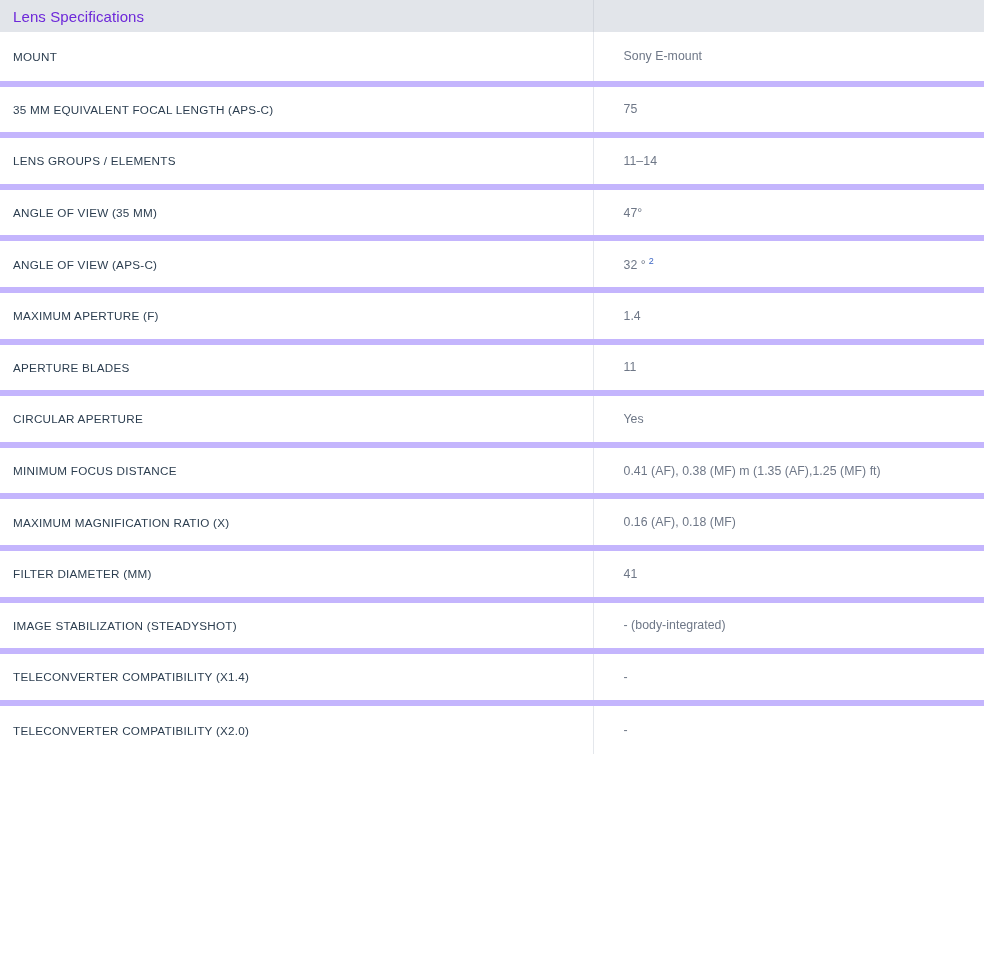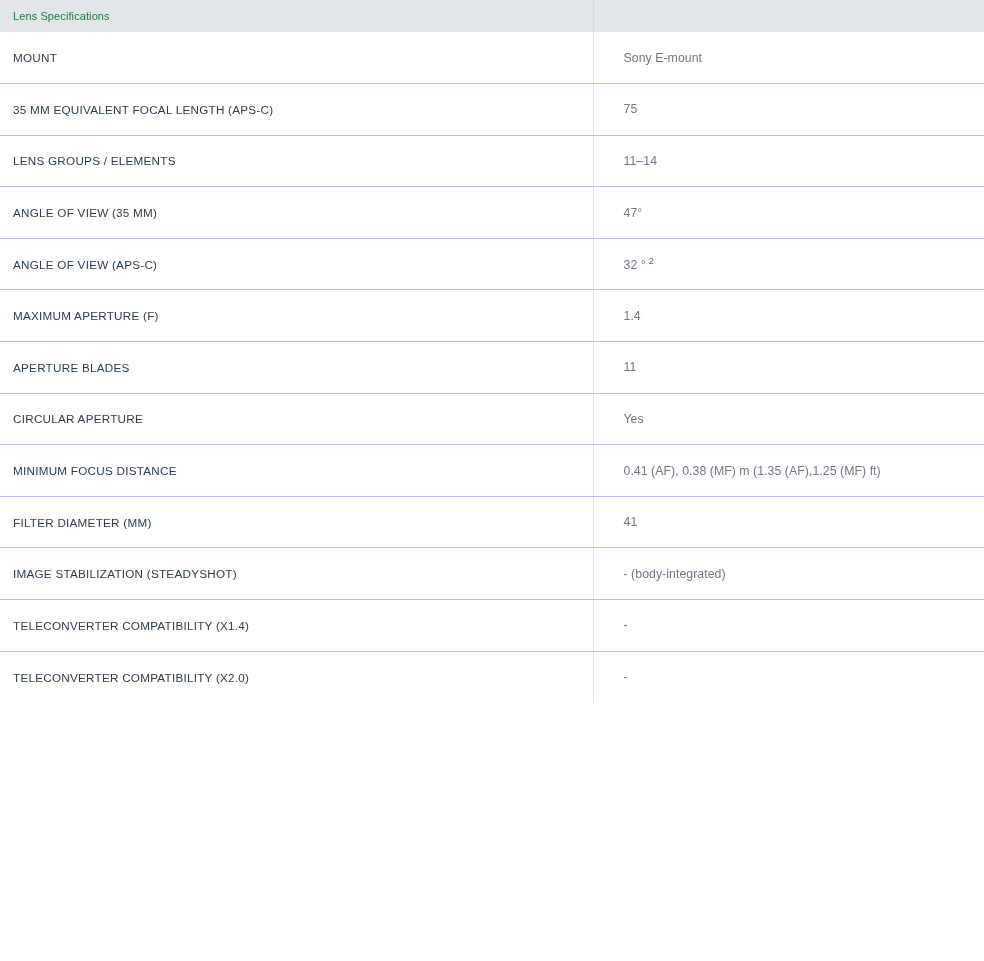--- a/index.html
+++ b/index.html
@@ -33,38 +33,38 @@
   }
   .panel-header-divider {
     position: absolute;
     left: 593px;
     top: 0;
     width: 1px;
     height: 32px;
     background: #d2d6dd;
   }
   .panel-title {
-    font-size: 11px;
-    color: #15803d;
+    font-size: 15px;
+    color: #6d28d9;
     letter-spacing: 0.1px;
     line-height: 1;
   }
 
   
   .spec-table {
     width: 984px;
     border-collapse: collapse;
     table-layout: fixed;
   }
   .spec-row {
     height: 51.6px;
   }
   .spec-label,
   .spec-value {
-    border-bottom: 1px solid #c4b5fd;
+    border-bottom: 6px solid #c4b5fd;
     vertical-align: middle;
     padding: 0;
     height: 51.6px;
     box-sizing: border-box;
   }
   .spec-label {
     width: 593px;
     padding-left: 13px;
     font-size: 11.7px;
     letter-spacing: 0.25px;
@@ -136,20 +136,24 @@
         </tr>
         <tr class="spec-row">
           <th class="spec-label">CIRCULAR APERTURE</th>
           <td class="spec-value">Yes</td>
         </tr>
         <tr class="spec-row">
           <th class="spec-label">MINIMUM FOCUS DISTANCE</th>
           <td class="spec-value">0.41 (AF), 0.38 (MF) m (1.35 (AF),1.25 (MF) ft)</td>
         </tr>
         <tr class="spec-row">
+          <th class="spec-label">MAXIMUM MAGNIFICATION RATIO (X)</th>
+          <td class="spec-value">0.16 (AF), 0.18 (MF)</td>
+        </tr>
+        <tr class="spec-row">
           <th class="spec-label">FILTER DIAMETER (MM)</th>
           <td class="spec-value">41</td>
         </tr>
         <tr class="spec-row">
           <th class="spec-label">IMAGE STABILIZATION (STEADYSHOT)</th>
           <td class="spec-value">- (body-integrated)</td>
         </tr>
         <tr class="spec-row">
           <th class="spec-label">TELECONVERTER COMPATIBILITY (X1.4)</th>
           <td class="spec-value">-</td>

